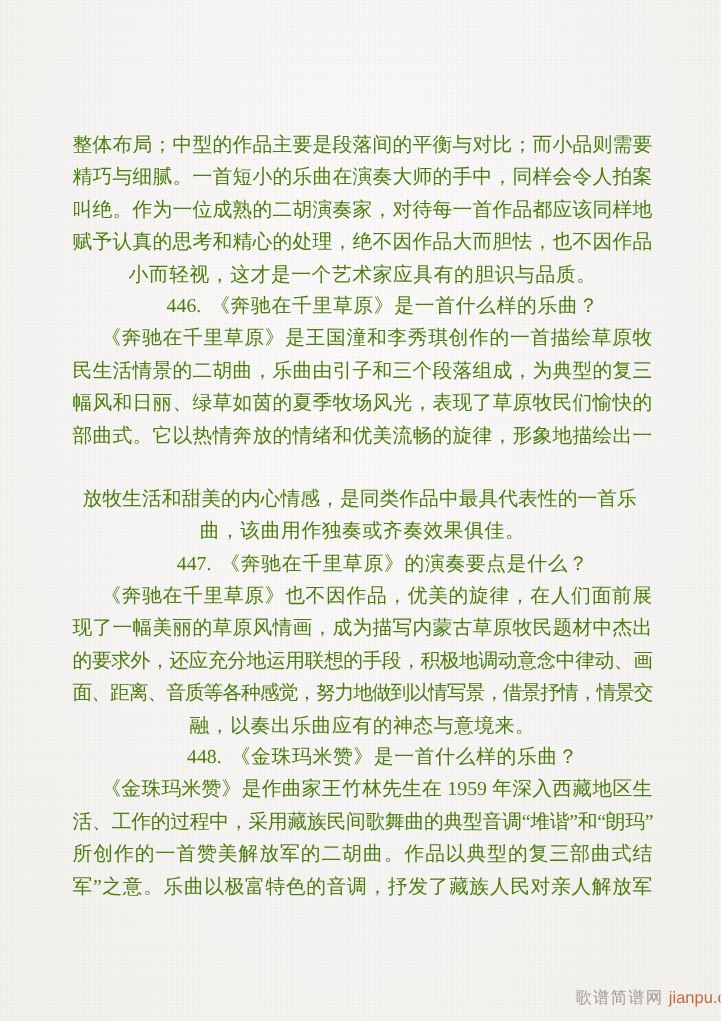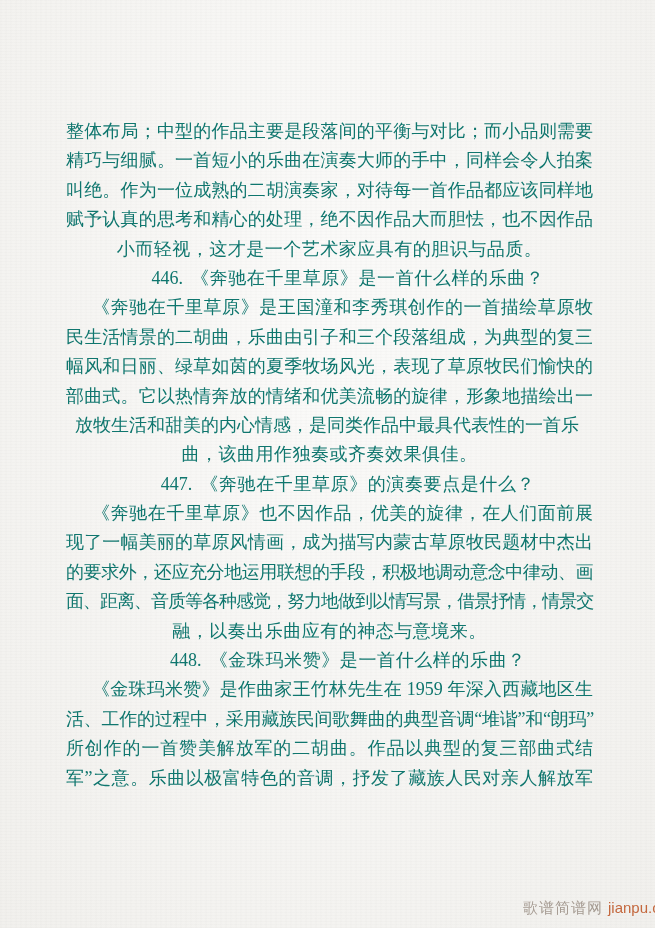--- a/index.html
+++ b/index.html
@@ -27,21 +27,21 @@
     background-image:
       repeating-linear-gradient(0deg, rgba(0,0,0,0.010) 0 1px, rgba(255,255,255,0.012) 1px 3px),
       repeating-linear-gradient(90deg, rgba(0,0,0,0.008) 0 2px, rgba(255,255,255,0.010) 2px 5px);
     pointer-events: none;
   }
   .text-block {
     position: absolute;
     left: 66px;
     top: 117px;
     width: 527px;
-    color: #0f766e;
+    color: #4d7c0f;
     font-size: 18px;
   }
   .line {
     display: block;
     height: 29.4px;
     line-height: 29.4px;
     white-space: nowrap;
     text-align: center;
   }
   
@@ -64,20 +64,21 @@
     letter-spacing: 0.6px;
   }
   .line.q .qnum {
     margin-right: 0.45em;
     letter-spacing: 0;
   }
   
   .line.shift {
     margin-left: 9px;
     width: 504px;
+    margin-top: 28px;
   }
   
   .line.tight  { letter-spacing: -0.6px; }
   .line.tight2 { letter-spacing: -1.2px; }
   .watermark {
     position: absolute;
     left: 523px;
     top: 898px;
     height: 20px;
     line-height: 20px;

